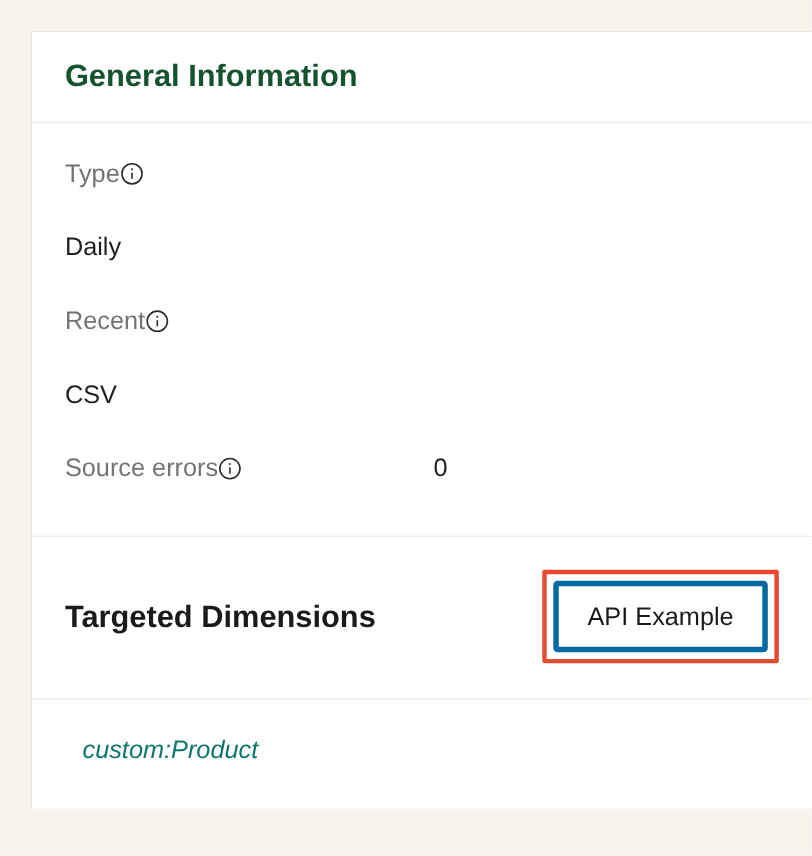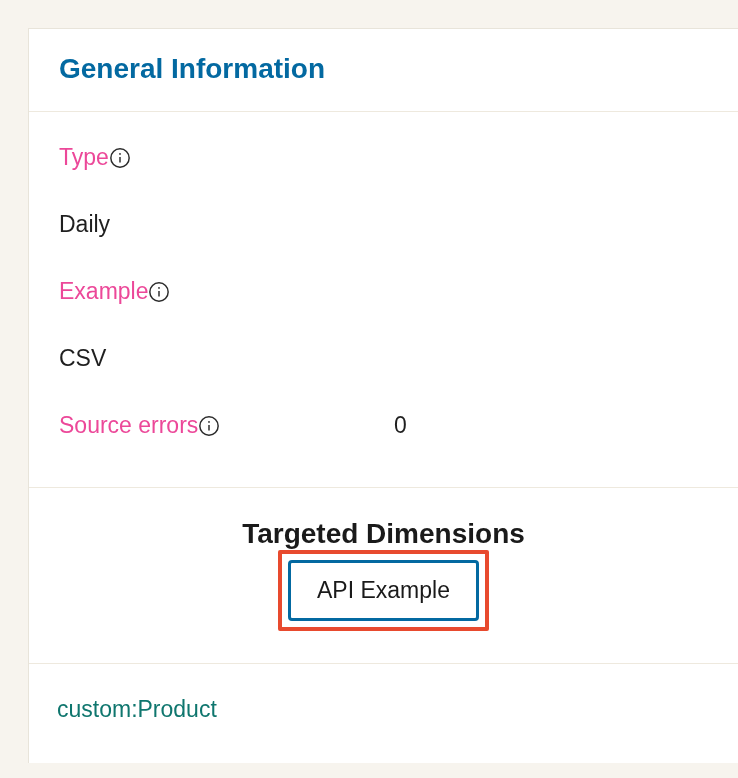--- a/index.html
+++ b/index.html
@@ -22,81 +22,81 @@
     border-right: none;
     border-bottom: none;
   }
   .section {
     border-bottom: 1px solid #eee9de;
   }
   .section-header {
     padding: 24px 30px 26px 30px;
     font-size: 28px;
     font-weight: 600;
-    color: #0369a1;
+    color: #14532d;
     display: flex;
     align-items: center;
     justify-content: space-between;
   }
   .info-list {
     padding: 12px 30px 28px 30px;
   }
   .info-row {
     display: flex;
     align-items: center;
     padding: 20px 0;
     font-size: 23px;
     color: #2b2b2b;
   }
   .info-label {
     display: flex;
     align-items: center;
     width: 335px;
-    color: #ec4899;
+    color: #737373;
   }
   .info-value {
     color: #1f1f1f;
   }
   .info-icon {
     display: inline-flex;
     align-items: center;
     justify-content: center;
   }
   .info-icon svg {
     display: block;
   }
   .td-header {
     padding: 30px 30px 32px 30px;
     display: flex;
     align-items: center;
     justify-content: space-between;
-    flex-direction: column;
   }
   .td-title {
     font-size: 28px;
     font-weight: 600;
     color: #1a1a1a;
   }
   .api-btn-wrap {
     border: 4px solid #e84a2e;
     padding: 6px;
     border-radius: 2px;
   }
   .api-btn {
     background: #ffffff;
-    border: 3px solid #0369a1;
+    border: 5px solid #0369a1;
     border-radius: 4px;
     padding: 14px 26px;
     font-size: 23px;
     color: #1a1a1a;
     cursor: pointer;
     font-family: inherit;
   }
   .td-body {
-    padding: 32px 30px 40px 28px;
+    padding: 32px 30px 40px 46px;
+    font-style: italic;
   }
   .dimension-link {
     font-size: 23px;
     color: #0f766e;
     text-decoration: none;
     cursor: pointer;
   }
 </style>
 </head>
 <body>
@@ -123,21 +123,21 @@
             </span>
           </div>
         </div>
 
         <div class="info-row">
           <div class="info-value">Daily</div>
         </div>
 
         <div class="info-row">
           <div class="info-label">
-            <span>Example</span>
+            <span>Recent</span>
             <span class="info-icon">
               <svg width="22" height="22" viewBox="0 0 24 24" fill="none" stroke="#2b2b2b" stroke-width="1.6">
                 <circle cx="12" cy="12" r="10"></circle>
                 <line x1="12" y1="11" x2="12" y2="17"></line>
                 <circle cx="12" cy="7.5" r="1" fill="#2b2b2b" stroke="none"></circle>
               </svg>
             </span>
           </div>
         </div>
 

